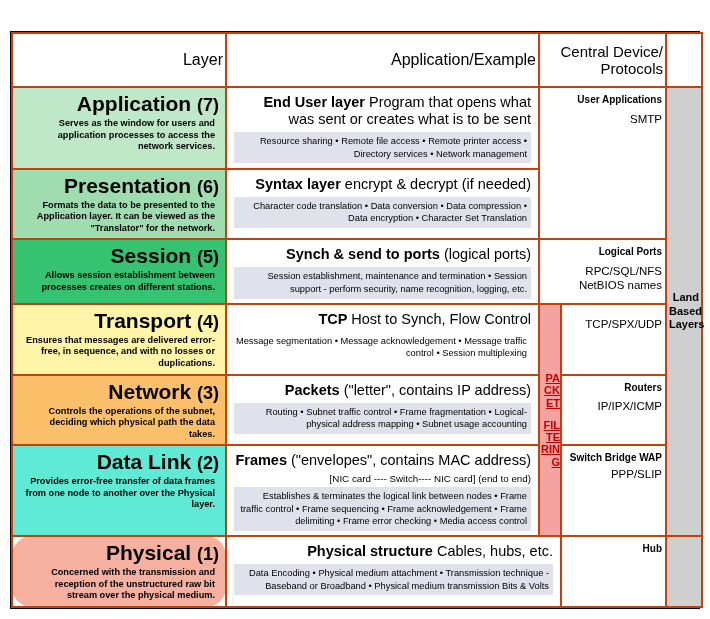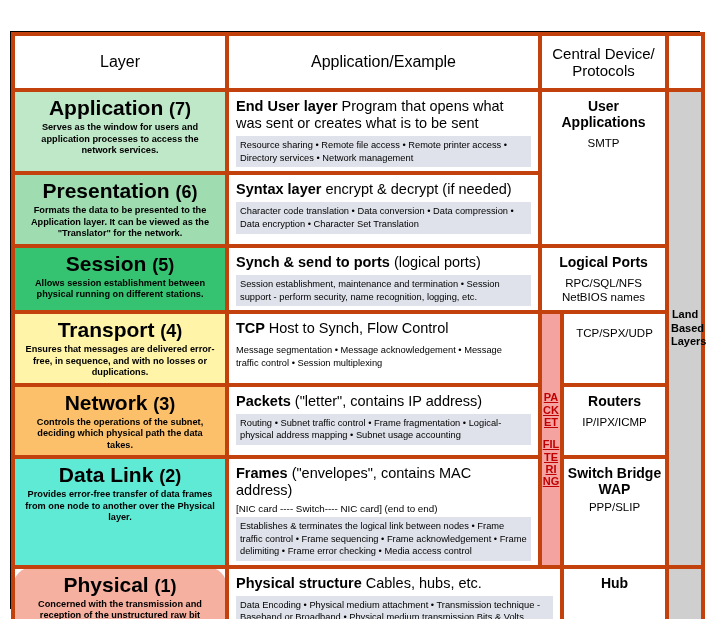--- a/index.html
+++ b/index.html
@@ -39,23 +39,24 @@
     box-sizing: border-box;
     background: #fff;
   }
   table.osi {
     border-collapse: collapse;
     width: 100%;
     height: 100%;
     table-layout: fixed;
   }
   table.osi td {
-    border: 4px solid #c2410c;
+    border: 2px solid #c2410c;
     vertical-align: top;
     padding: 0;
+    text-align: right;
   }
   
   .col-layer  { width: 214px; }
   .col-app    { width: 313px; }
   .col-pf     { width: 22px; }
   .col-dev    { width: 105px; }
   .col-land   { width: 36px; }
 
   
   .hdr {
@@ -129,21 +130,21 @@
     text-decoration: underline;
   }
 
   
   .dev-cell {
     text-align: center;
     padding: 6px 3px 4px 3px !important;
     background: #fff;
   }
   .dev-main {
-    font-size: 14px;
+    font-size: 10px;
     font-weight: bold;
     line-height: 1.15;
   }
   .dev-sub {
     font-size: 11.5px;
     line-height: 1.25;
     margin-top: 6px;
   }
   .dev-sub.tight { margin-top: 3px; }
 
@@ -236,21 +237,21 @@
             <div class="app-detail">Character code translation • Data conversion • Data compression • Data encryption • Character Set Translation</div>
           </td>
         </tr>
 
         <tr>
           <td class="layer-cell c-sess">
             <div class="layer-name">
               <span>Session</span>
               <span class="num">(5)</span>
             </div>
-            <div class="layer-desc">Allows session establishment between physical running on different stations.</div>
+            <div class="layer-desc">Allows session establishment between processes creates on different stations.</div>
           </td>
           <td class="app-cell">
             <div class="app-head">
               <span>Synch &amp; send to ports</span>
               <span class="light">(logical ports)</span>
             </div>
             <div class="app-detail">Session establishment, maintenance and termination • Session support - perform security, name recognition, logging, etc.</div>
           </td>
           <td class="dev-cell" colspan="2">
             <div class="dev-main">Logical Ports</div>

